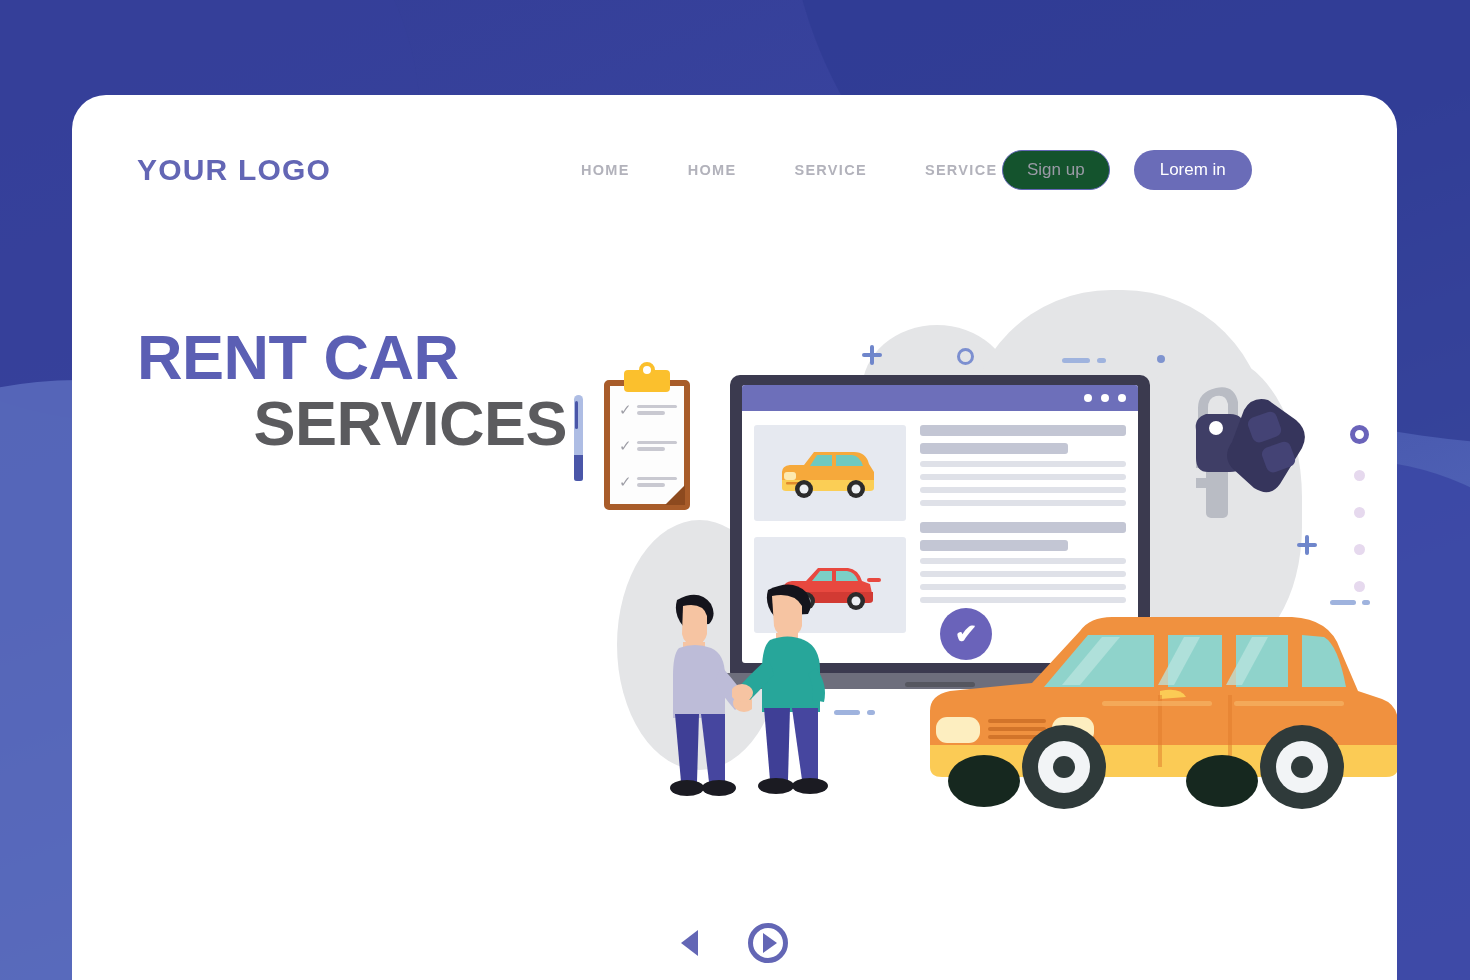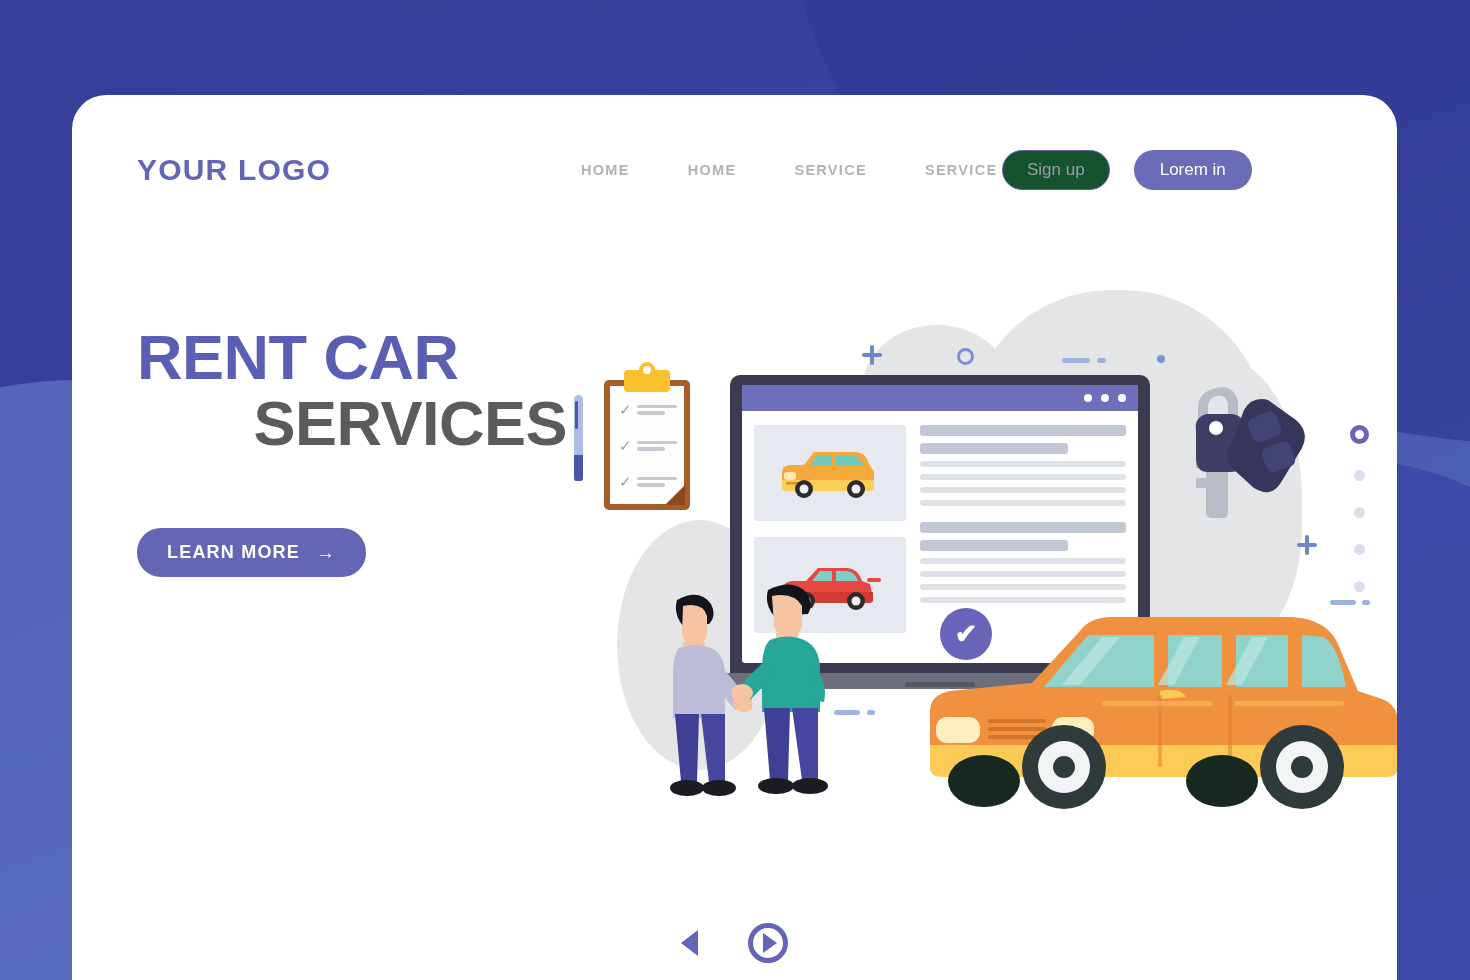--- a/index.html
+++ b/index.html
@@ -373,24 +373,20 @@
 
     <div class="auth">
       <button class="btn-signup">Sign up</button>
       <button class="btn-signin">Lorem in</button>
     </div>
   </div>
 
   <div class="hero">
     <div class="title-1">RENT CAR</div>
     <div class="title-2">SERVICES</div>
-    <button class="cta">
-      <span>LEARN MORE</span>
-      <span class="arrow">→</span>
-    </button>
   </div>
 
   <div class="illus">
 
     <div class="blob blob-a"></div>
     <div class="blob blob-b"></div>
     <div class="blob blob-c"></div>
     <div class="blob blob-d"></div>
 
     <div class="spark dot-s" style="left:218px;top:88px;width:8px;height:8px;"></div>

